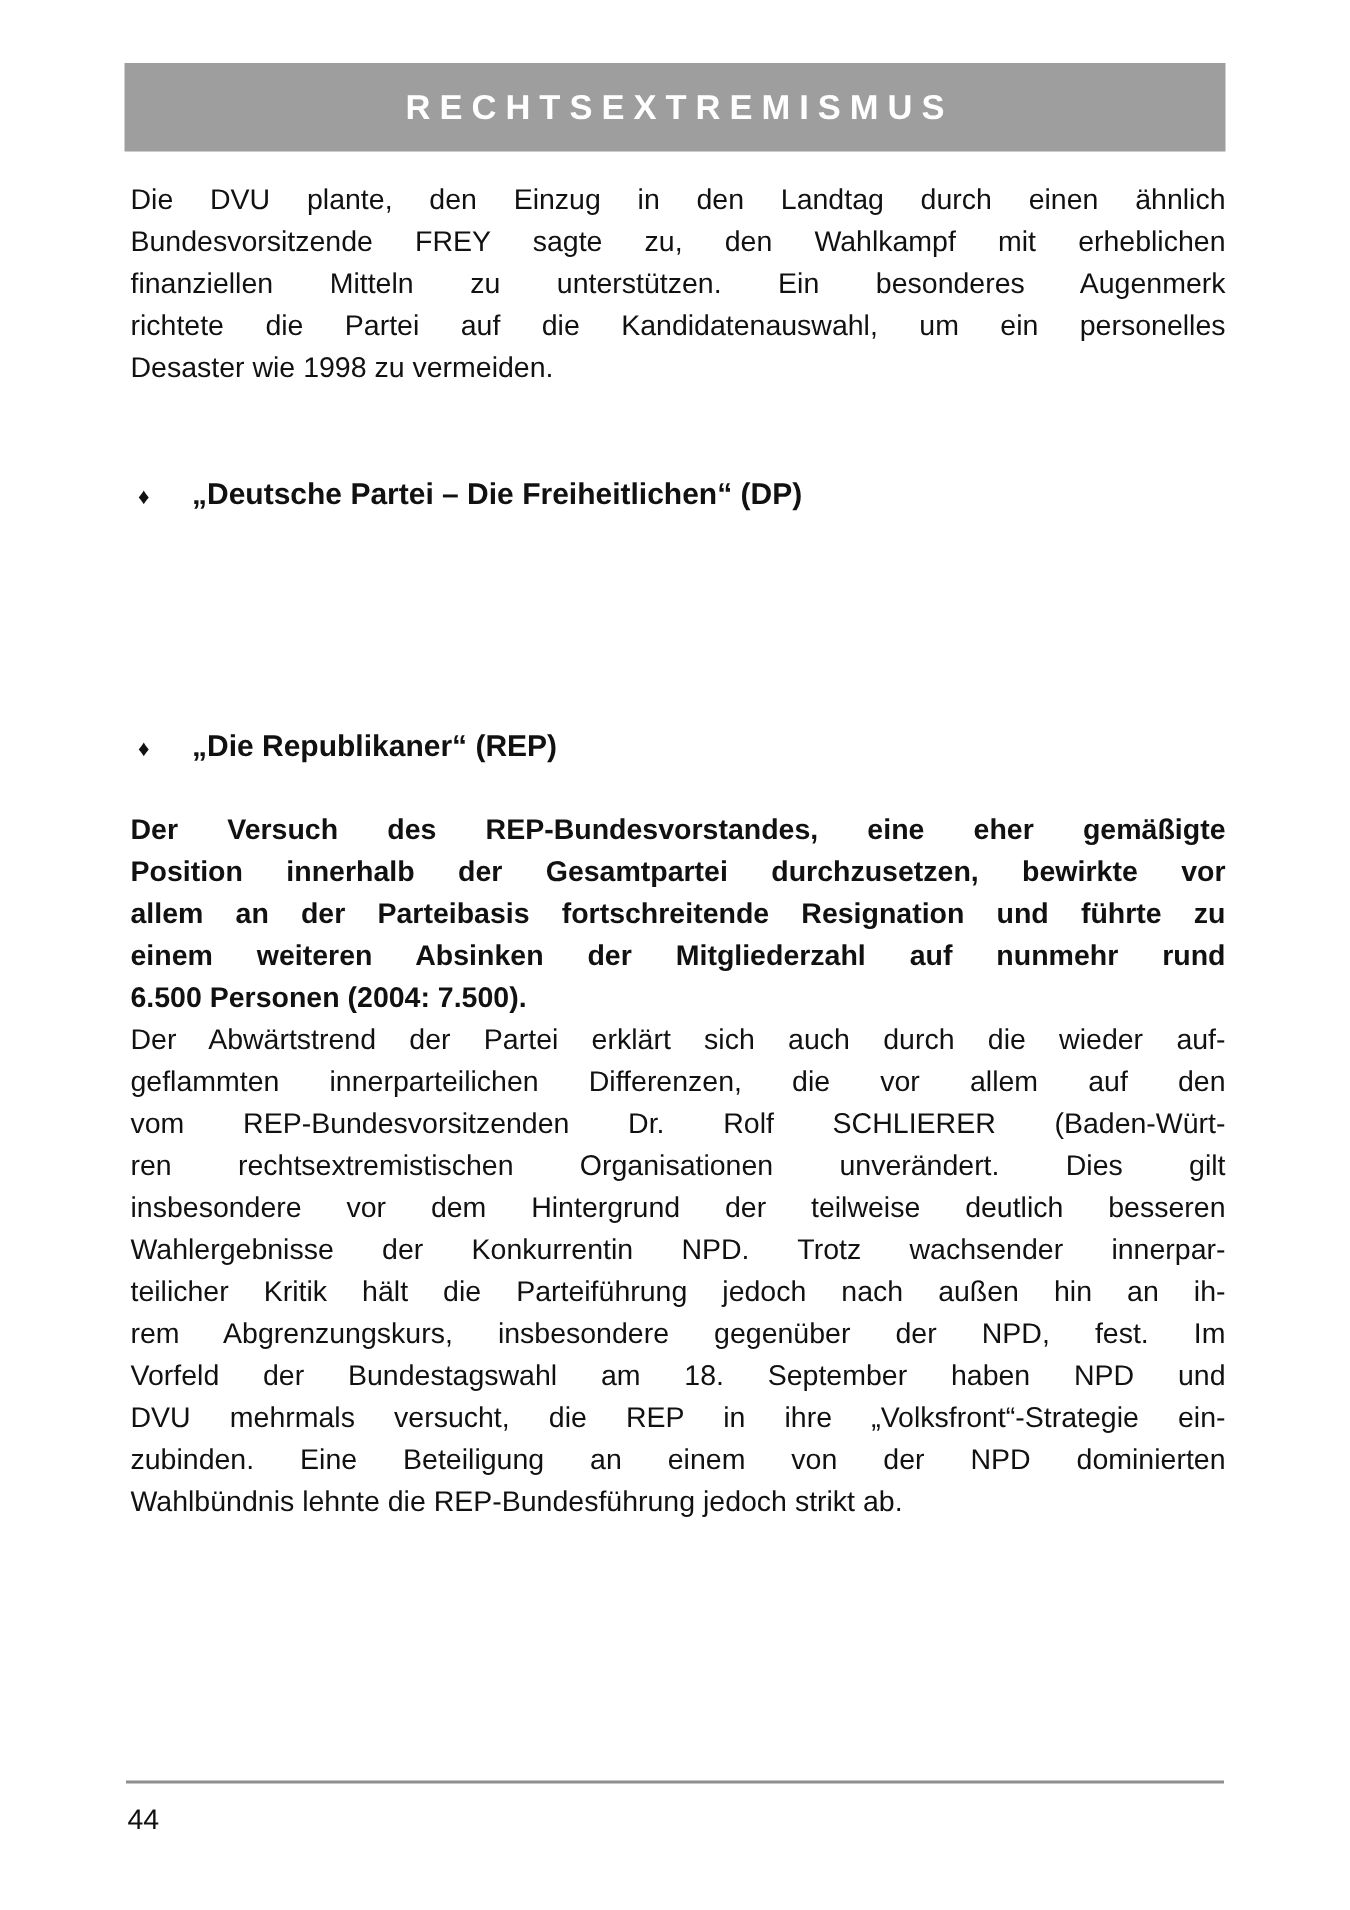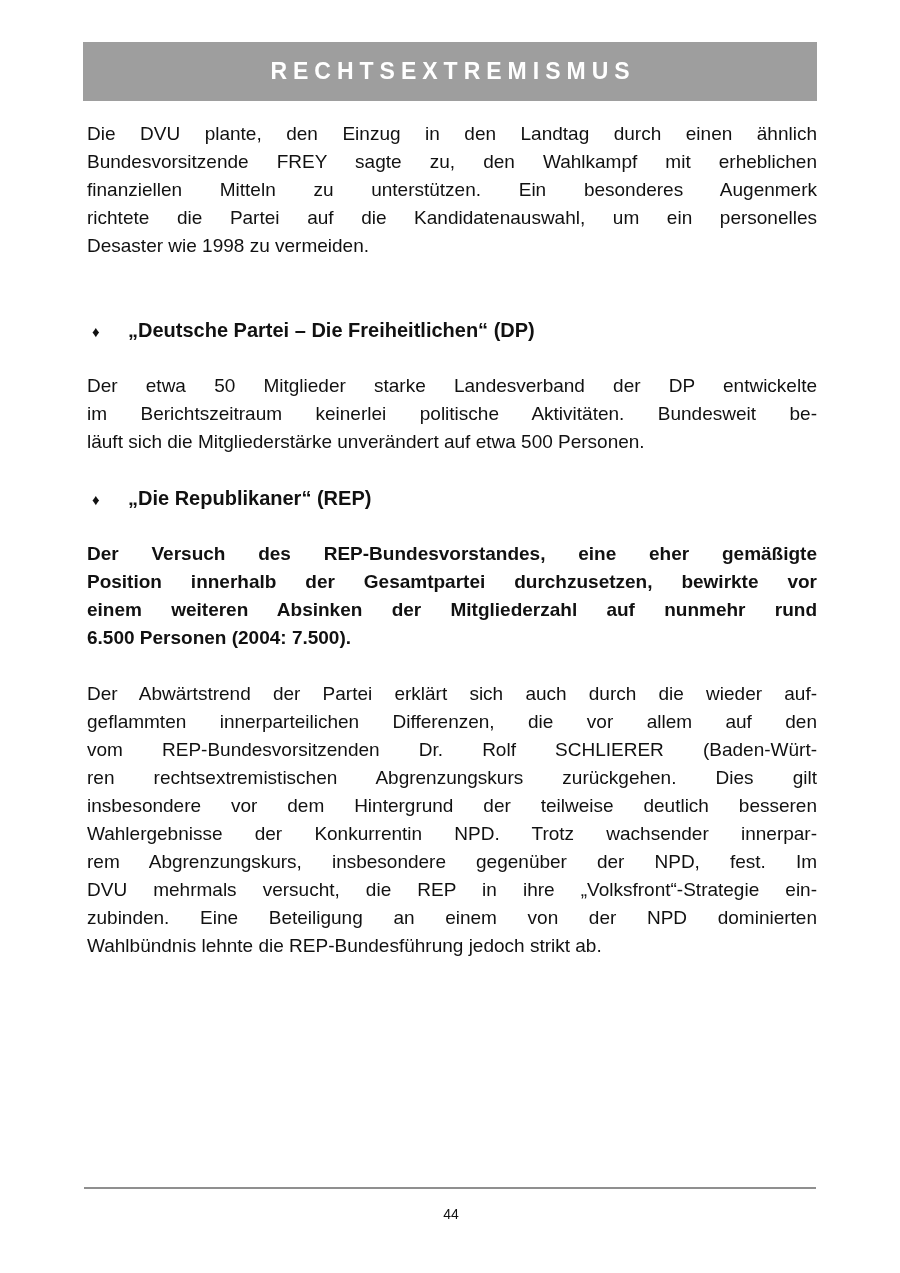--- a/index.html
+++ b/index.html
@@ -64,22 +64,22 @@
   .footer-rule {
     position: absolute;
     left: 84px; top: 1187px;
     width: 732px; height: 2px;
     background: #8f8f8f;
   }
   .page-number {
     position: absolute;
     left: 85px; top: 1200px;
     width: 732px;
-    text-align: center;
-    font-size: 14px;
+    text-align: left;
+    font-size: 19px;
     line-height: 28px;
   }
 </style>
 </head>
 <body>
 
 <div class="page">
 
   <div class="header-bar">
     <span class="header-title">RECHTSEXTREMISMUS</span>
@@ -91,46 +91,44 @@
     <div class="ln j">finanziellen Mitteln zu unterstützen. Ein besonderes Augenmerk</div>
     <div class="ln j">richtete die Partei auf die Kandidatenauswahl, um ein personelles</div>
     <div class="ln l">Desaster wie 1998 zu vermeiden.</div>
   </div>
 
   <div class="heading h1">
     <span class="bullet">♦</span>
     <span class="heading-text">„Deutsche Partei – Die Freiheitlichen“ (DP)</span>
   </div>
 
-  <div class="para p2">
-    <div class="ln j">Der etwa 50 Mitglieder starke Landesverband der DP entwickelte</div>
-    <div class="ln j">im Berichtszeitraum keinerlei politische Aktivitäten. Bundesweit be-</div>
-    <div class="ln l">läuft sich die Mitgliederstärke unverändert auf etwa 500 Personen.</div>
-  </div>
 
   <div class="heading h2">
     <span class="bullet">♦</span>
     <span class="heading-text">„Die Republikaner“ (REP)</span>
   </div>
 
   <div class="para p3">
     <div class="ln j">Der Versuch des REP-Bundesvorstandes, eine eher gemäßigte</div>
     <div class="ln j">Position innerhalb der Gesamtpartei durchzusetzen, bewirkte vor</div>
+    <div class="ln j">allem an der Parteibasis fortschreitende Resignation und führte zu</div>
     <div class="ln j">einem weiteren Absinken der Mitgliederzahl auf nunmehr rund</div>
     <div class="ln l">6.500 Personen (2004: 7.500).</div>
   </div>
 
   <div class="para p4">
     <div class="ln j">Der Abwärtstrend der Partei erklärt sich auch durch die wieder auf-</div>
     <div class="ln j">geflammten innerparteilichen Differenzen, die vor allem auf den</div>
     <div class="ln j">vom REP-Bundesvorsitzenden Dr. Rolf SCHLIERER (Baden-Würt-</div>
-    <div class="ln j">ren rechtsextremistischen Abgrenzungskurs zurückgehen. Dies gilt</div>
+    <div class="ln j">ren rechtsextremistischen Organisationen unverändert. Dies gilt</div>
     <div class="ln j">insbesondere vor dem Hintergrund der teilweise deutlich besseren</div>
     <div class="ln j">Wahlergebnisse der Konkurrentin NPD. Trotz wachsender innerpar-</div>
+    <div class="ln j">teilicher Kritik hält die Parteiführung jedoch nach außen hin an ih-</div>
     <div class="ln j">rem Abgrenzungskurs, insbesondere gegenüber der NPD, fest. Im</div>
+    <div class="ln j">Vorfeld der Bundestagswahl am 18. September haben NPD und</div>
     <div class="ln j">DVU mehrmals versucht, die REP in ihre „Volksfront“-Strategie ein-</div>
     <div class="ln j">zubinden. Eine Beteiligung an einem von der NPD dominierten</div>
     <div class="ln l">Wahlbündnis lehnte die REP-Bundesführung jedoch strikt ab.</div>
   </div>
 
   <div class="footer-rule"></div>
   <div class="page-number">44</div>
 
 </div>
 

